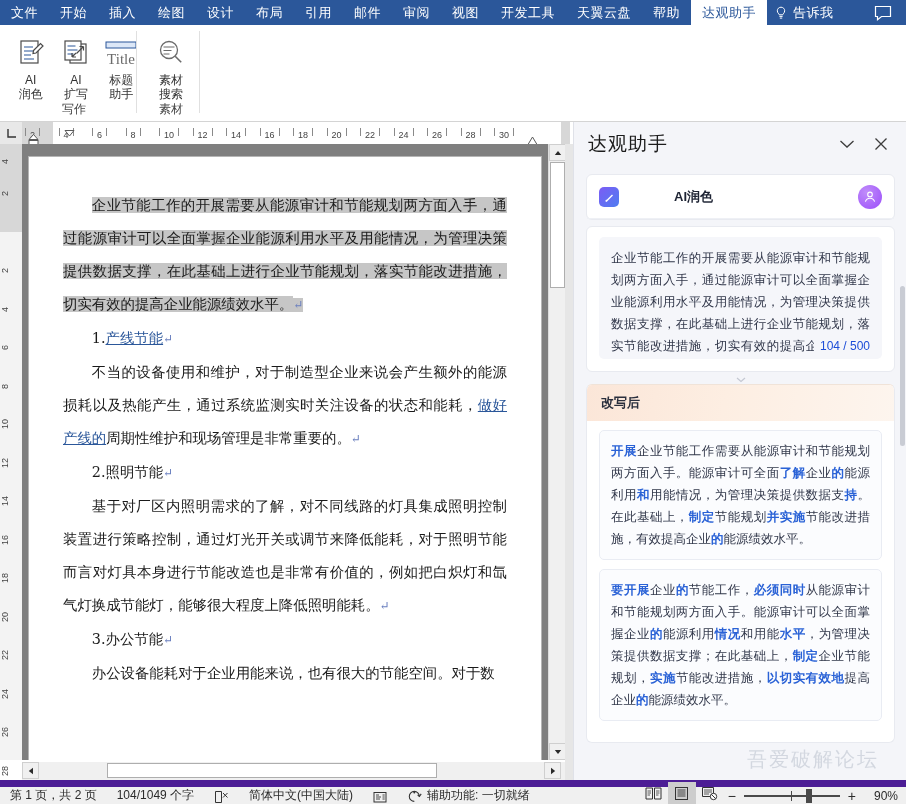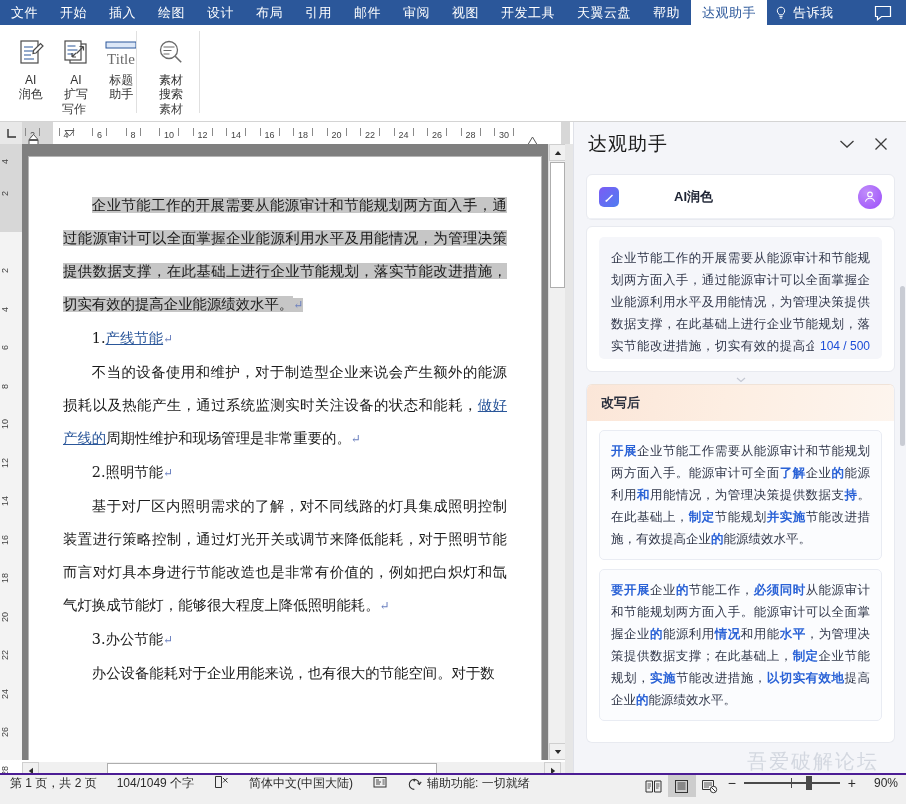--- a/index.html
+++ b/index.html
@@ -228,23 +228,23 @@
   .pane-sb {
     position: absolute; top: 44px; right: 0; width: 7px; height: 614px; background: transparent;
   }
   .pane-sb-thumb {
     position: absolute; top: 120px; left: 1px; width: 5px; height: 160px;
     background: #c9ccd4; border-radius: 3px;
   }
 
   
   .statusbar {
-    position: absolute; bottom: 0; left: 0; width: 906px; height: 31px;
-    background: #f0f0f0; border-top: 2px solid #4c1d95;
-    display: flex; align-items: flex-start; font-size: 12px; color: #2b2b2b;
+    position: absolute; bottom: 0; left: 0; width: 906px; height: 24px;
+    background: #f0f0f0; border-top: 7px solid #4c1d95;
+    display: flex; align-items: flex-end; font-size: 12px; color: #2b2b2b;
   }
   .sb-item { padding: 0 10px; display: flex; align-items: center; gap: 5px; cursor: default; }
   .sb-spacer { flex: 1 1 auto; }
   .view-btn {
     width: 28px; height: 22px; display: flex; align-items: center; justify-content: center;
     cursor: default;
   }
   .view-btn.active { background: #cdcdcd; }
   .zoom-wrap { display: flex; align-items: center; gap: 8px; padding: 0 8px 0 4px; }
   .zoom-slider { position: relative; width: 96px; height: 14px; }
@@ -252,21 +252,21 @@
   .zoom-mid { position: absolute; top: 2px; left: 47px; width: 1px; height: 10px; background: #4a4a4a;}
   .zoom-thumb {
     position: absolute; top: 0; left: 62px; width: 6px; height: 14px; background: #4a4a4a;
   }
   .zoom-pct { font-size: 12px; min-width: 34px; text-align: right; }
 
   
   .wm {
     position: absolute; right: 8px; bottom: 2px; width: 170px; height: 54px;
     pointer-events: none; text-align: center; color: #b9c0cc;
-    font-family: Liberation Sans, sans-serif;
+    font-family: Liberation Mono, monospace;
   }
   .wm1 { font-size: 20px; letter-spacing: 2px; opacity: .55; line-height: 26px; }
   .wm2 { font-size: 17px; letter-spacing: .5px; opacity: .55; line-height: 22px; }
 </style>
 </head>
 <body>
 
 <div id="app">
 
   <div class="ribbon-tabs">

